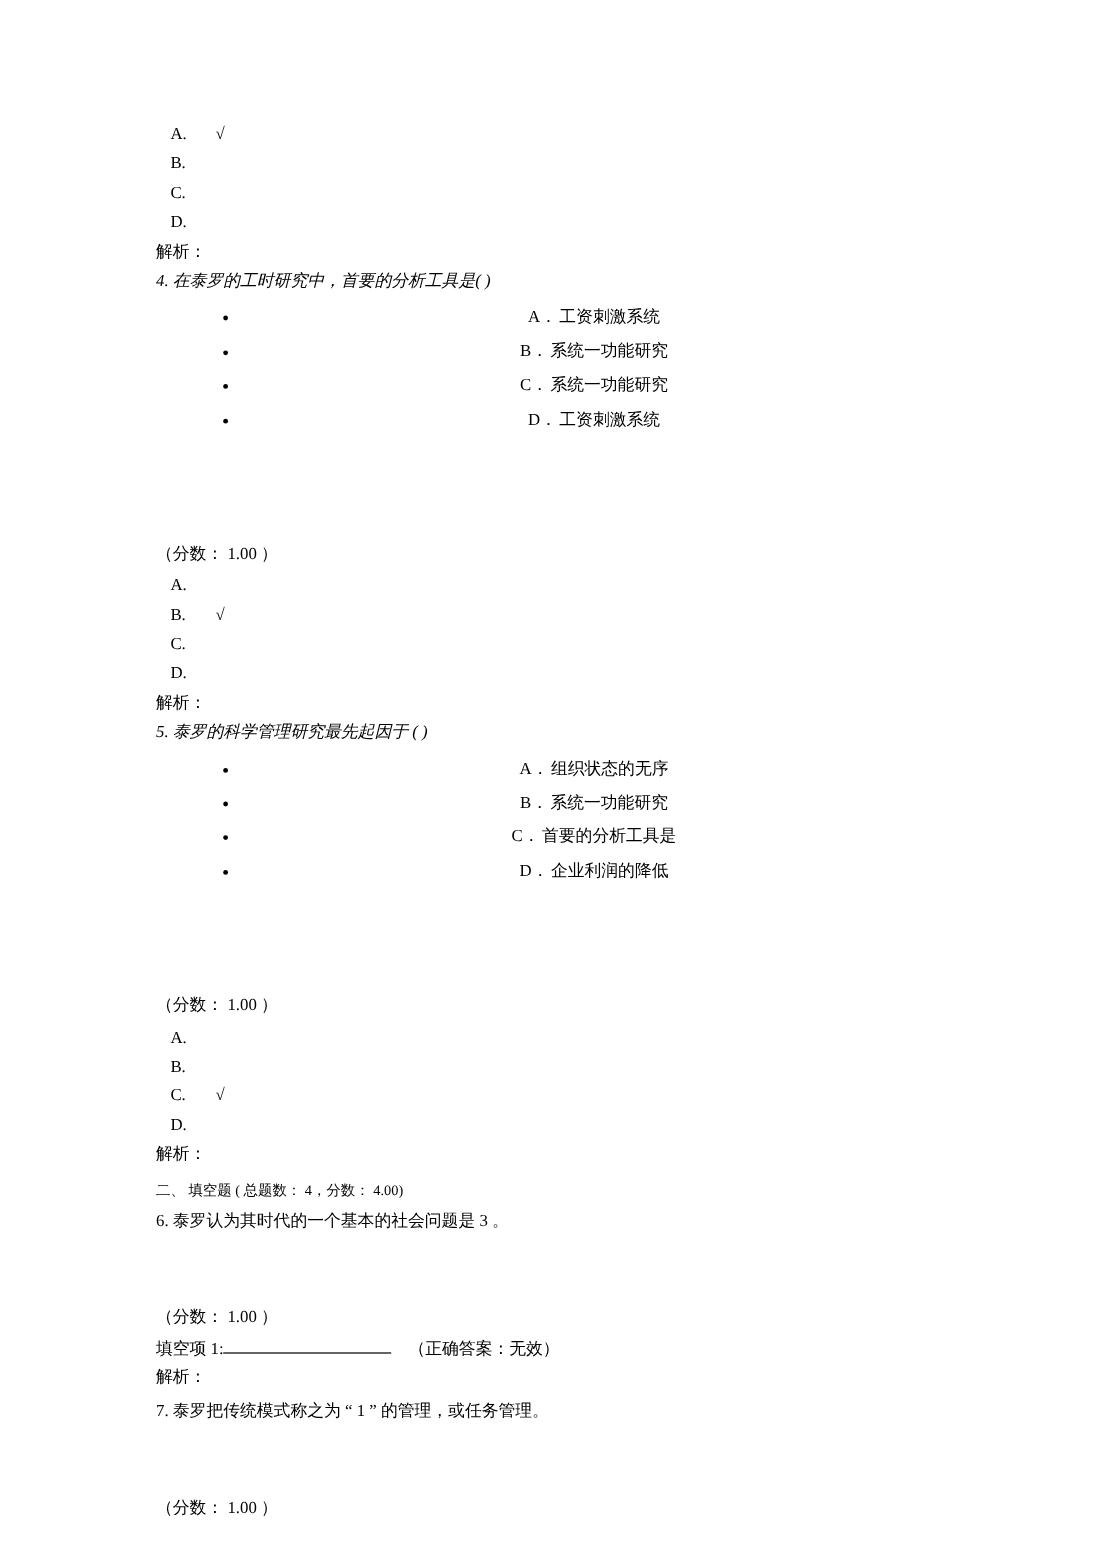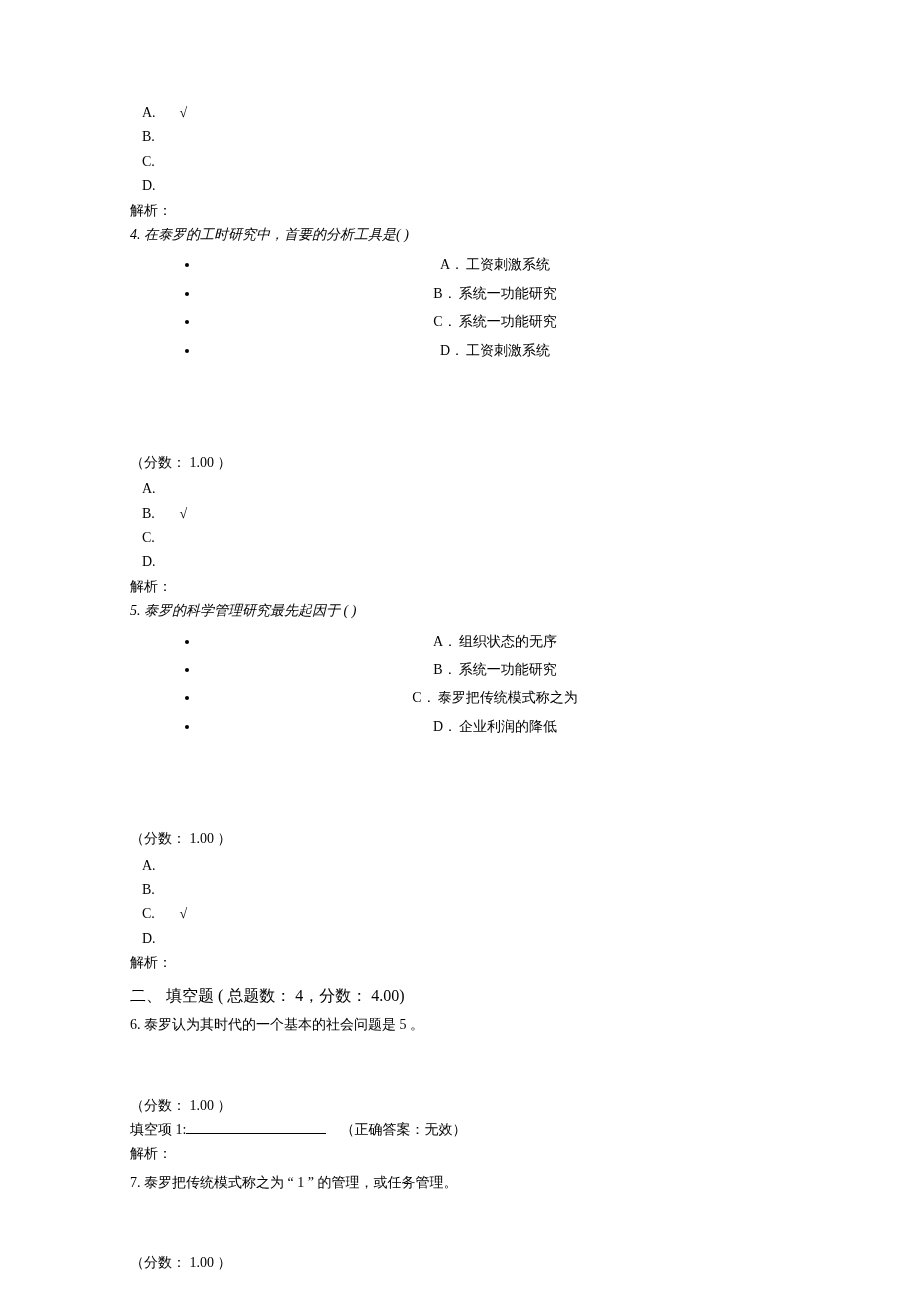--- a/index.html
+++ b/index.html
@@ -43,21 +43,21 @@
       text-align: center;
     }
     .option-letter {
       margin-right: 2px;
     }
     .score {
       margin-top: 90px;
       margin-bottom: 4px;
     }
     .section-header {
-      font-size: 16px;
+      font-size: 12px;
       margin: 8px 0 6px 0;
     }
     .fill-question {
       margin: 6px 0;
     }
     .fill-line {
       margin: 2px 0;
     }
     .blank {
       display: inline-block;
@@ -118,21 +118,21 @@
     <span class="answer-letter">D.</span>
     <span class="check"></span>
   </div>
 </div>
 <div class="analysis">解析：</div>
 
 <div class="question">5. 泰罗的科学管理研究最先起因于   ( )</div>
 <ul class="option-list">
   <li><span class="option-letter">A．</span><span>组织状态的无序</span></li>
   <li><span class="option-letter">B．</span><span>系统一功能研究</span></li>
-  <li><span class="option-letter">C．</span><span>泰罗把传统模式称之为</span></li>
+  <li><span class="option-letter">C．</span><span>首要的分析工具是</span></li>
   <li><span class="option-letter">D．</span><span>企业利润的降低</span></li>
 </ul>
 <div class="score">（分数： 1.00 ）</div>
 <div class="answer-list">
   <div class="answer-item">
     <span class="answer-letter">A.</span>
     <span class="check"></span>
   </div>
   <div class="answer-item">
     <span class="answer-letter">B.</span>
@@ -144,21 +144,21 @@
   </div>
   <div class="answer-item">
     <span class="answer-letter">D.</span>
     <span class="check"></span>
   </div>
 </div>
 <div class="analysis">解析：</div>
 
 <div class="section-header">二、 填空题 ( 总题数： 4，分数： 4.00)</div>
 
-<div class="fill-question">6. 泰罗认为其时代的一个基本的社会问题是      5 。</div>
+<div class="fill-question">6. 泰罗认为其时代的一个基本的社会问题是      3 。</div>
 <div class="spacer-sm"></div>
 <div class="fill-line">（分数： 1.00 ）</div>
 <div class="fill-line">
   <span>填空项 1:</span><span class="blank"></span>
   &nbsp;&nbsp;&nbsp;<span>（正确答案：无效）</span>
 </div>
 <div class="analysis">解析：</div>
 
 <div class="fill-question">7. 泰罗把传统模式称之为 “   1 ” 的管理，或任务管理。</div>
 <div class="spacer-sm"></div>

